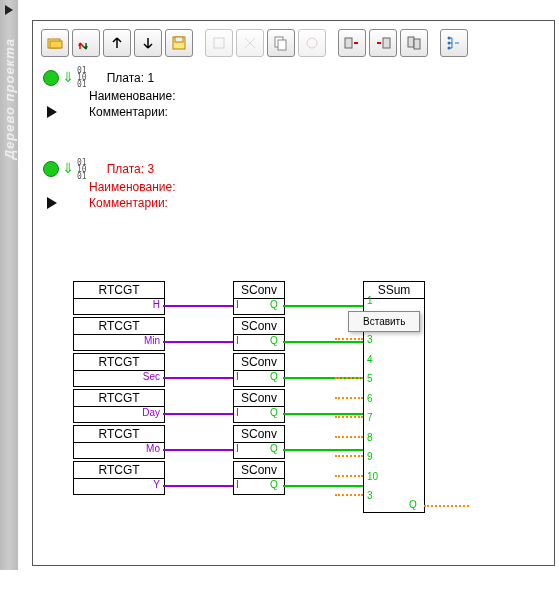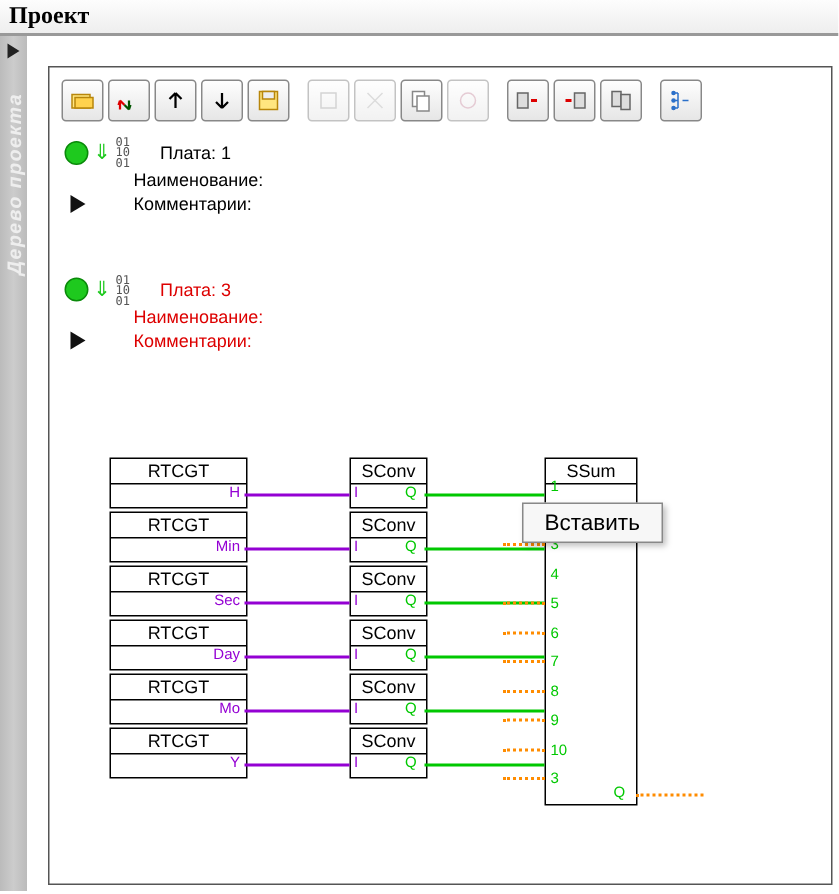--- a/index.html
+++ b/index.html
@@ -32,28 +32,27 @@
   .pin { position:absolute; font-size:10px; }
   .pin.pinL { text-align:left; }
   .pin.pinR { text-align:right; }
   .purple { color:#9400d3; }
   .green  { color:#00c800; }
   .wire { position:absolute; height:2px; }
   .wire.p { background:#9400d3; }
   .wire.g { background:#00c800; }
   .wire.o { border-top:2px dotted #ff8c00; background:none; height:0;}
   
-  .ctx { position:absolute; border:1px solid #888; background:#f7f7f7; box-shadow:2px 2px 4px rgba(0,0,0,.25); font-size:15px; }
+  .ctx { position:absolute; border:1px solid #888; background:#f7f7f7; box-shadow:2px 2px 4px rgba(0,0,0,.25); font-size:10px; }
   .ctx-item { padding:4px 14px; cursor:pointer; white-space:nowrap;}
 </style>
 </head>
 <body>
 <div class="window">
 
-<div class="titlebar">Проект</div>
 
 <div class="body">
   <div class="sidebar">
     <div class="sidebar-tri"></div>
     <div class="sidebar-label">Дерево проекта</div>
   </div>
 
   <div class="content">
     <div class="content-inner">
 

